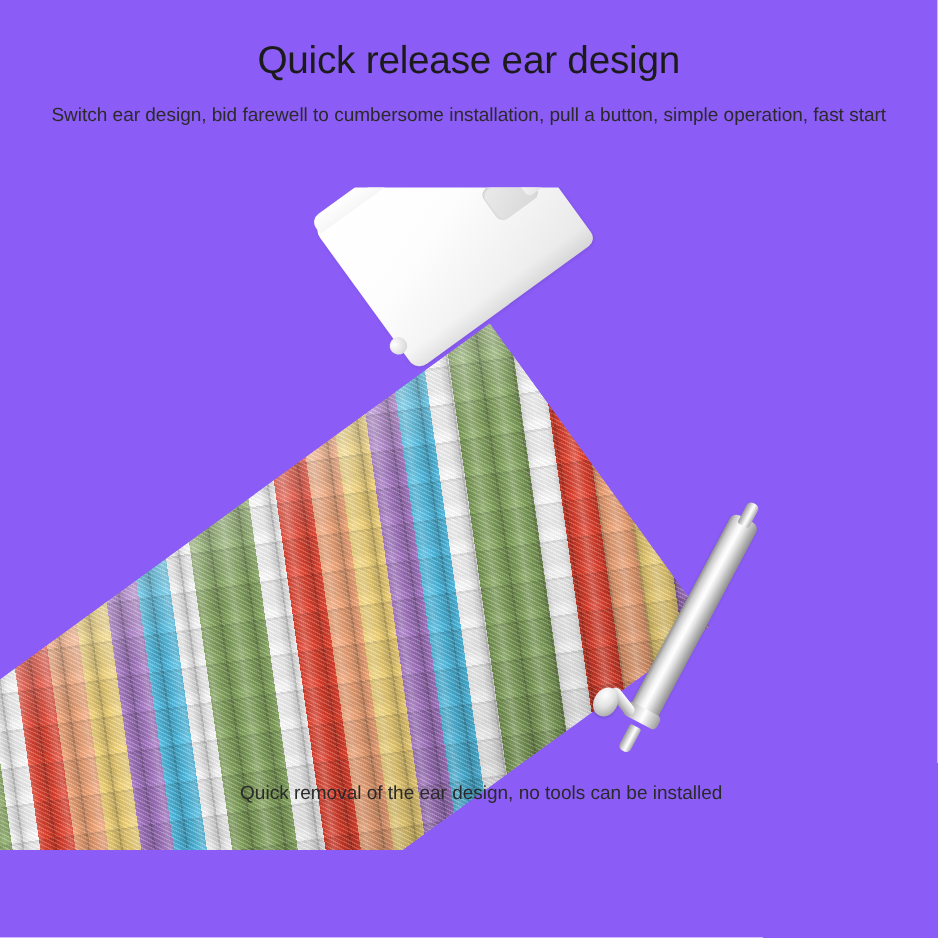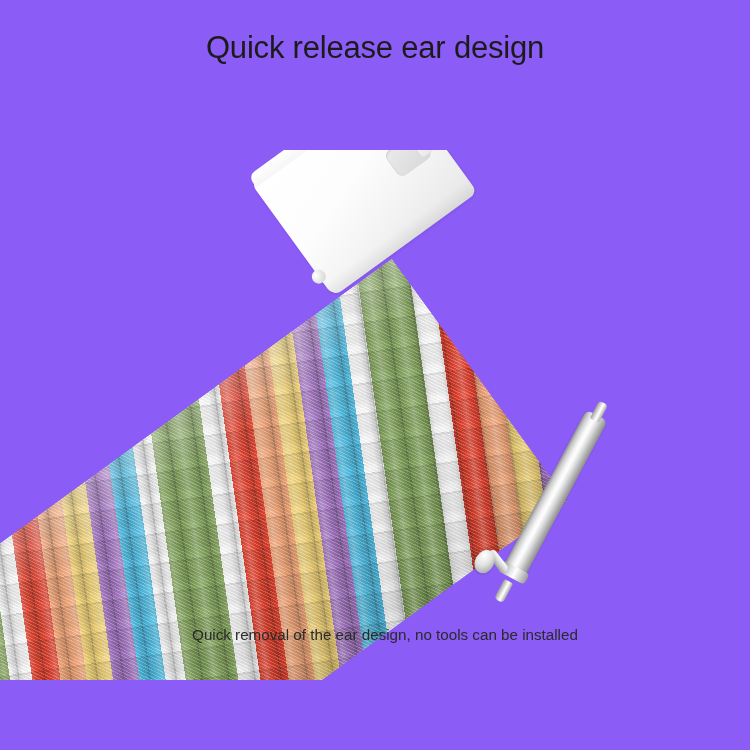--- a/index.html
+++ b/index.html
@@ -255,20 +255,21 @@
     box-shadow:0 1px 2px rgba(0,0,0,.18);
   }
 </style>
 </head>
 <body>
 
 <div class="page">
 
   <div class="heading">Quick release ear design</div>
 
+  <div class="subtitle">Switch ear design, bid farewell to cumbersome installation, pull a button, simple operation, fast start</div>
 
   <div class="stage">
 
     <div class="band-wrap">
       <div class="band">
         <div class="round"></div>
         <div class="weave"></div>
         <div class="grain"></div>
       </div>
     </div>

